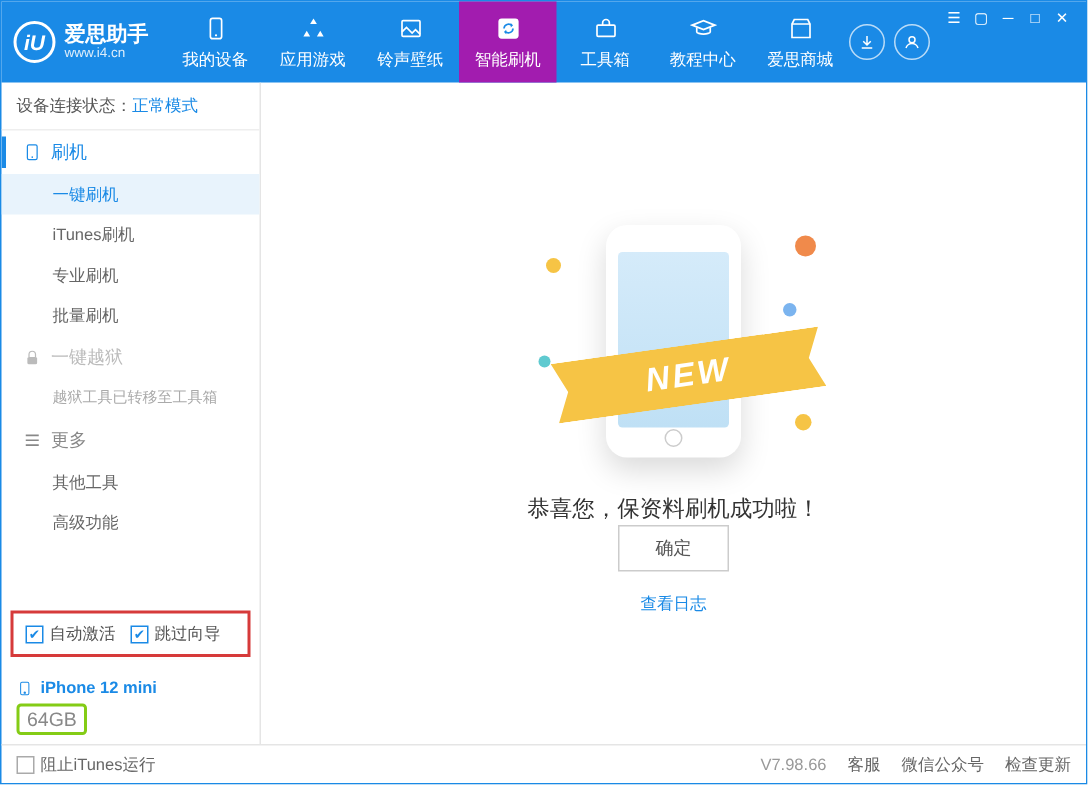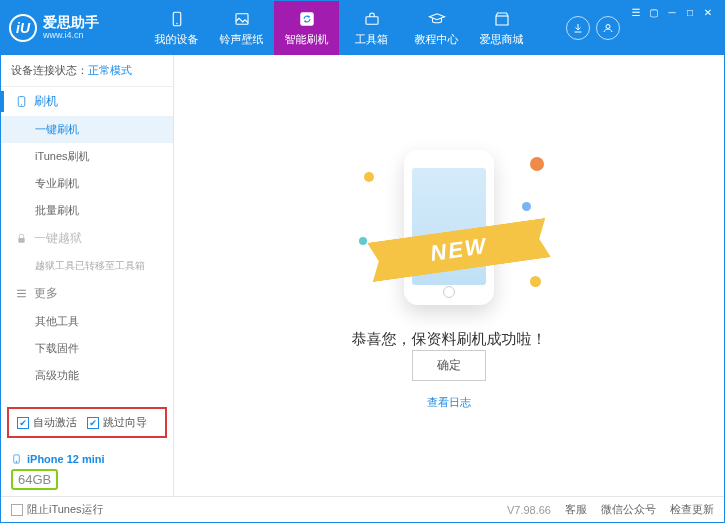--- a/index.html
+++ b/index.html
@@ -78,20 +78,28 @@
             <svg viewBox="0 0 24 24">
               <rect x="7" y="3" width="10" height="18" rx="2" fill="none" stroke="#fff" stroke-width="1.5"></rect>
               <circle cx="12" cy="18" r="1"></circle>
             </svg>
           </span>
         <span>我的设备</span>
       </div>
       <div class="nav-item">
         <span class="nav-icon">
             <svg viewBox="0 0 24 24">
+              <path d="M12 3l3 5h-6z M6 14l3 5H3z M18 14l3 5h-6z" fill="#fff"></path>
+            </svg>
+          </span>
+        <span>应用游戏</span>
+      </div>
+      <div class="nav-item">
+        <span class="nav-icon">
+            <svg viewBox="0 0 24 24">
               <rect x="4" y="5" width="16" height="14" rx="1" fill="none" stroke="#fff" stroke-width="1.5"></rect>
               <path d="M4 15l4-4 5 5 3-3 4 4" stroke="#fff" fill="none" stroke-width="1.5"></path>
             </svg>
           </span>
         <span>铃声壁纸</span>
       </div>
       <div class="nav-item active">
         <span class="nav-icon">
             <svg viewBox="0 0 24 24">
               <rect x="3" y="3" width="18" height="18" rx="3" fill="#fff"></rect>
@@ -178,21 +186,20 @@
       </div>
       <div class="side-note">越狱工具已转移至工具箱</div>
 
       <div class="side-head list-ico">
         <svg viewBox="0 0 24 24">
             <path d="M4 6h16M4 12h16M4 18h16" stroke="#888" stroke-width="2"></path>
           </svg>
         <span>更多</span>
       </div>
       <div class="side-sub">其他工具</div>
-      <div class="side-sub">下载固件</div>
       <div class="side-sub">高级功能</div>
 
       <div class="spacer"></div>
 
       <div class="highlight-box">
         <label class="chk">
           <span class="chk-box">✔</span>
           <span>自动激活</span>
         </label>
         <label class="chk">

